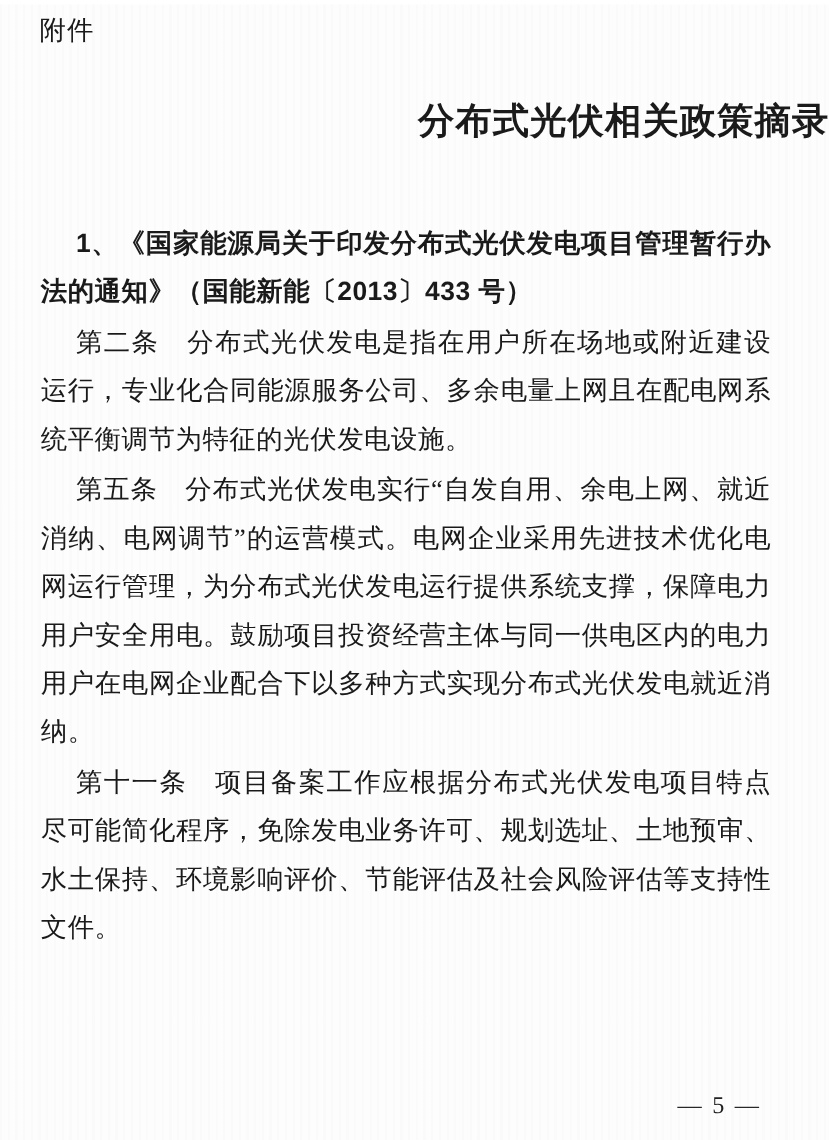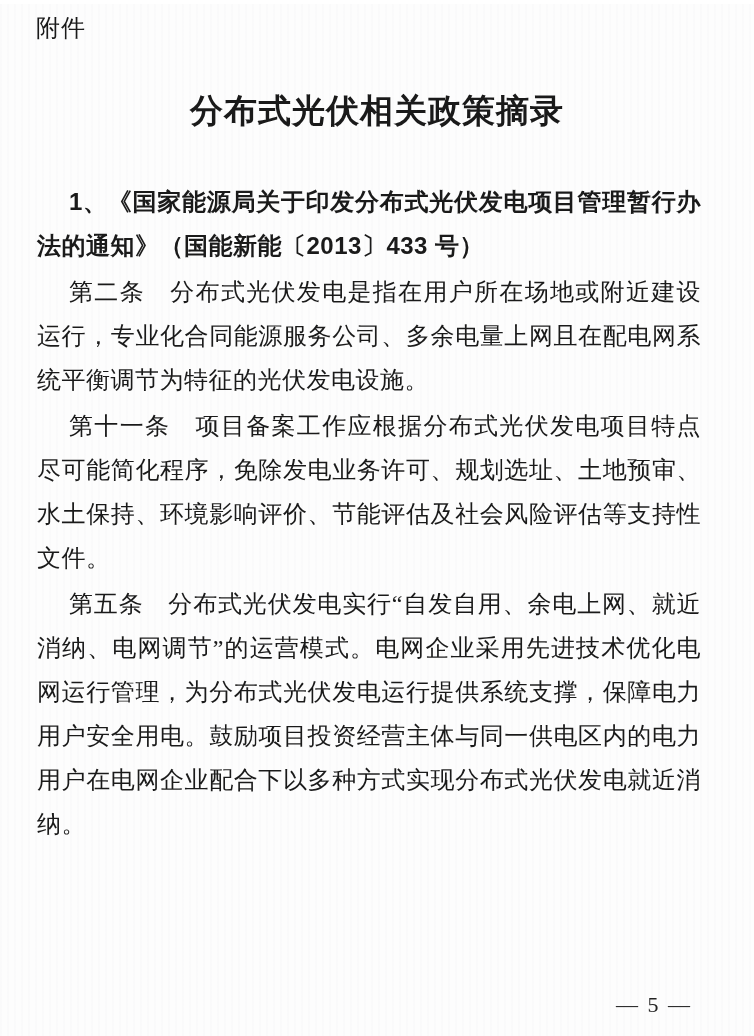--- a/index.html
+++ b/index.html
@@ -28,31 +28,31 @@
     font-size: 24px;
     line-height: 28px;
     letter-spacing: 1px;
   }
   .title {
     position: absolute;
     left: 0;
     right: 0;
     top: 86px;
     margin: 0;
-    text-align: center;
+    text-align: right;
     font-size: 33px;
     line-height: 42px;
     font-weight: bold;
     letter-spacing: 1px;
     font-family: "Liberation Serif", "DejaVu Serif", serif;
   }
   .content {
     position: absolute;
     left: 37px;
-    top: 176px;
+    top: 196px;
     width: 664px;
     font-size: 24px;
     line-height: 44px;
     letter-spacing: 0.5px;
     text-align: justify;
     text-justify: inter-character;
   }
   .para {
     margin: 0 0 2px 0;
     text-indent: 32px;
@@ -76,19 +76,19 @@
 
 <div class="page">
 
   <div class="attachment">附件</div>
 
   <h1 class="title">分布式光伏相关政策摘录</h1>
 
   <div class="content">
     <p class="para bold-para">1、《国家能源局关于印发分布式光伏发电项目管理暂行办法的通知》（国能新能〔2013〕433 号）</p>
     <p class="para">第二条　分布式光伏发电是指在用户所在场地或附近建设运行，专业化合同能源服务公司、多余电量上网且在配电网系统平衡调节为特征的光伏发电设施。</p>
+    <p class="para">第五条　分布式光伏发电实行“自发自用、余电上网、就近消纳、电网调节”的运营模式。电网企业采用先进技术优化电网运行管理，为分布式光伏发电运行提供系统支撑，保障电力用户安全用电。鼓励项目投资经营主体与同一供电区内的电力用户在电网企业配合下以多种方式实现分布式光伏发电就近消纳。</p>
     <p class="para">第十一条　项目备案工作应根据分布式光伏发电项目特点尽可能简化程序，免除发电业务许可、规划选址、土地预审、水土保持、环境影响评价、节能评估及社会风险评估等支持性文件。</p>
-    <p class="para">第五条　分布式光伏发电实行“自发自用、余电上网、就近消纳、电网调节”的运营模式。电网企业采用先进技术优化电网运行管理，为分布式光伏发电运行提供系统支撑，保障电力用户安全用电。鼓励项目投资经营主体与同一供电区内的电力用户在电网企业配合下以多种方式实现分布式光伏发电就近消纳。</p>
   </div>
 
   <div class="page-number">— 5 —</div>
 
 </div>
 
 </body></html>

